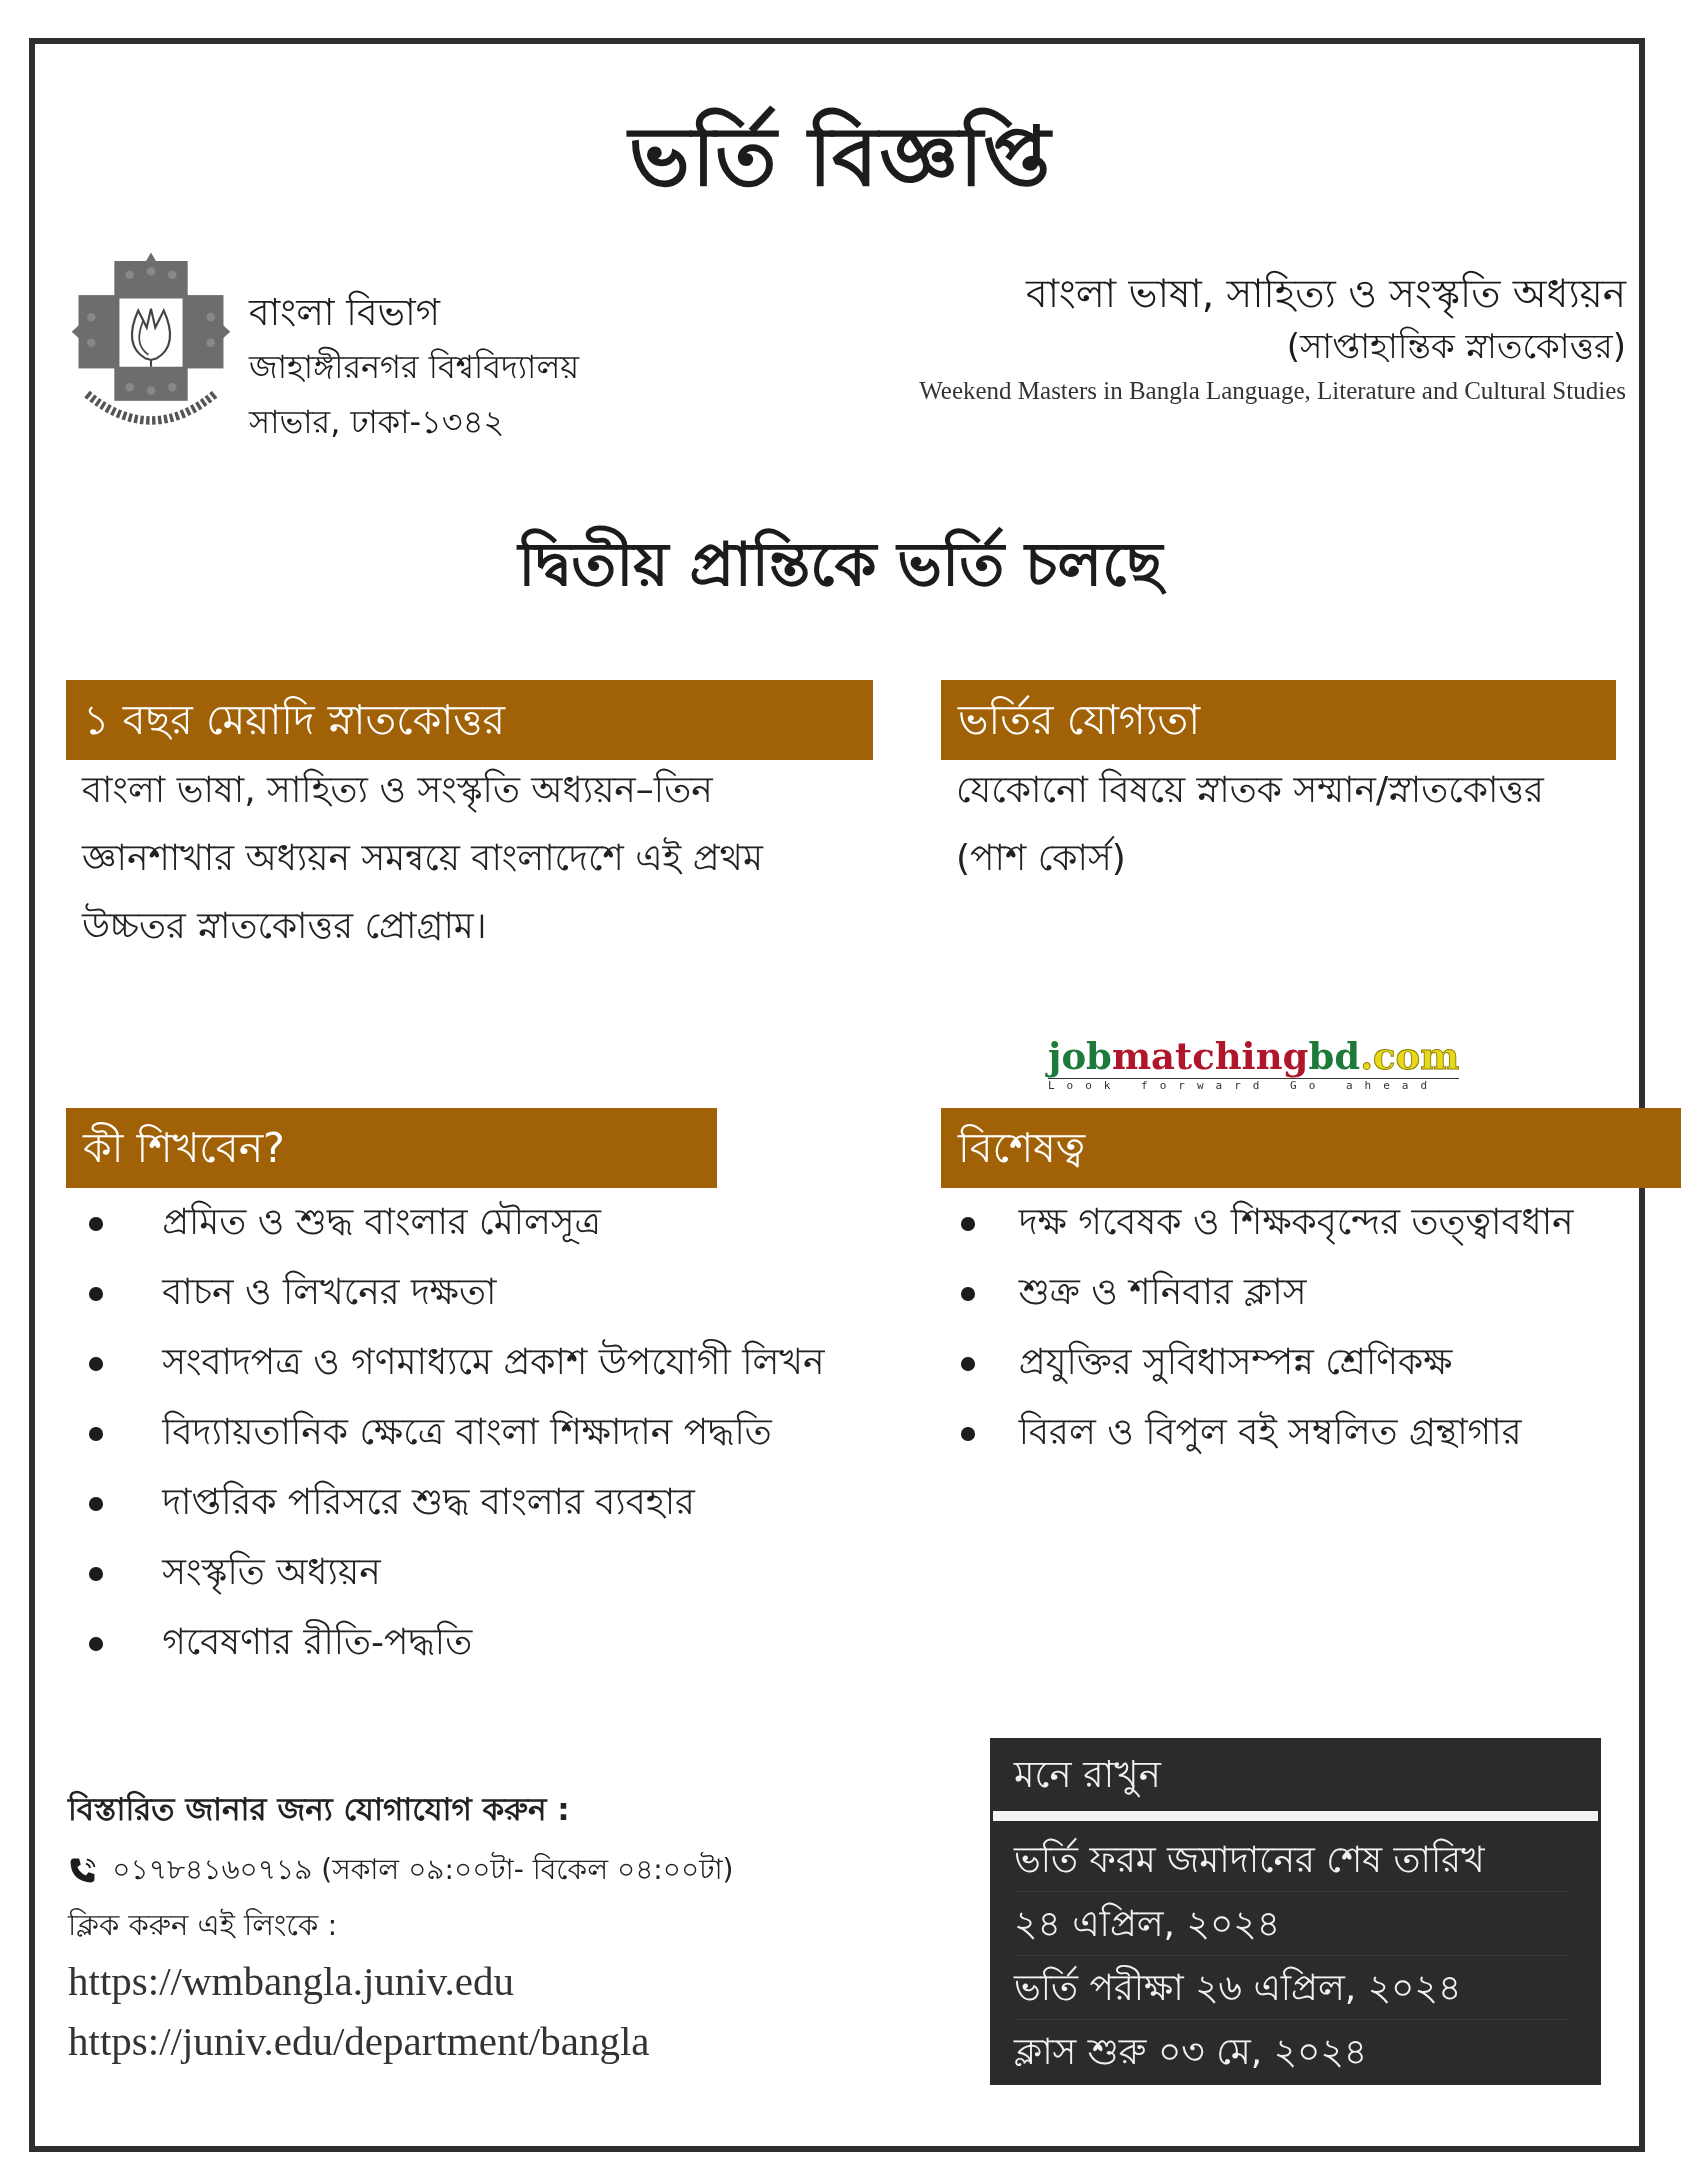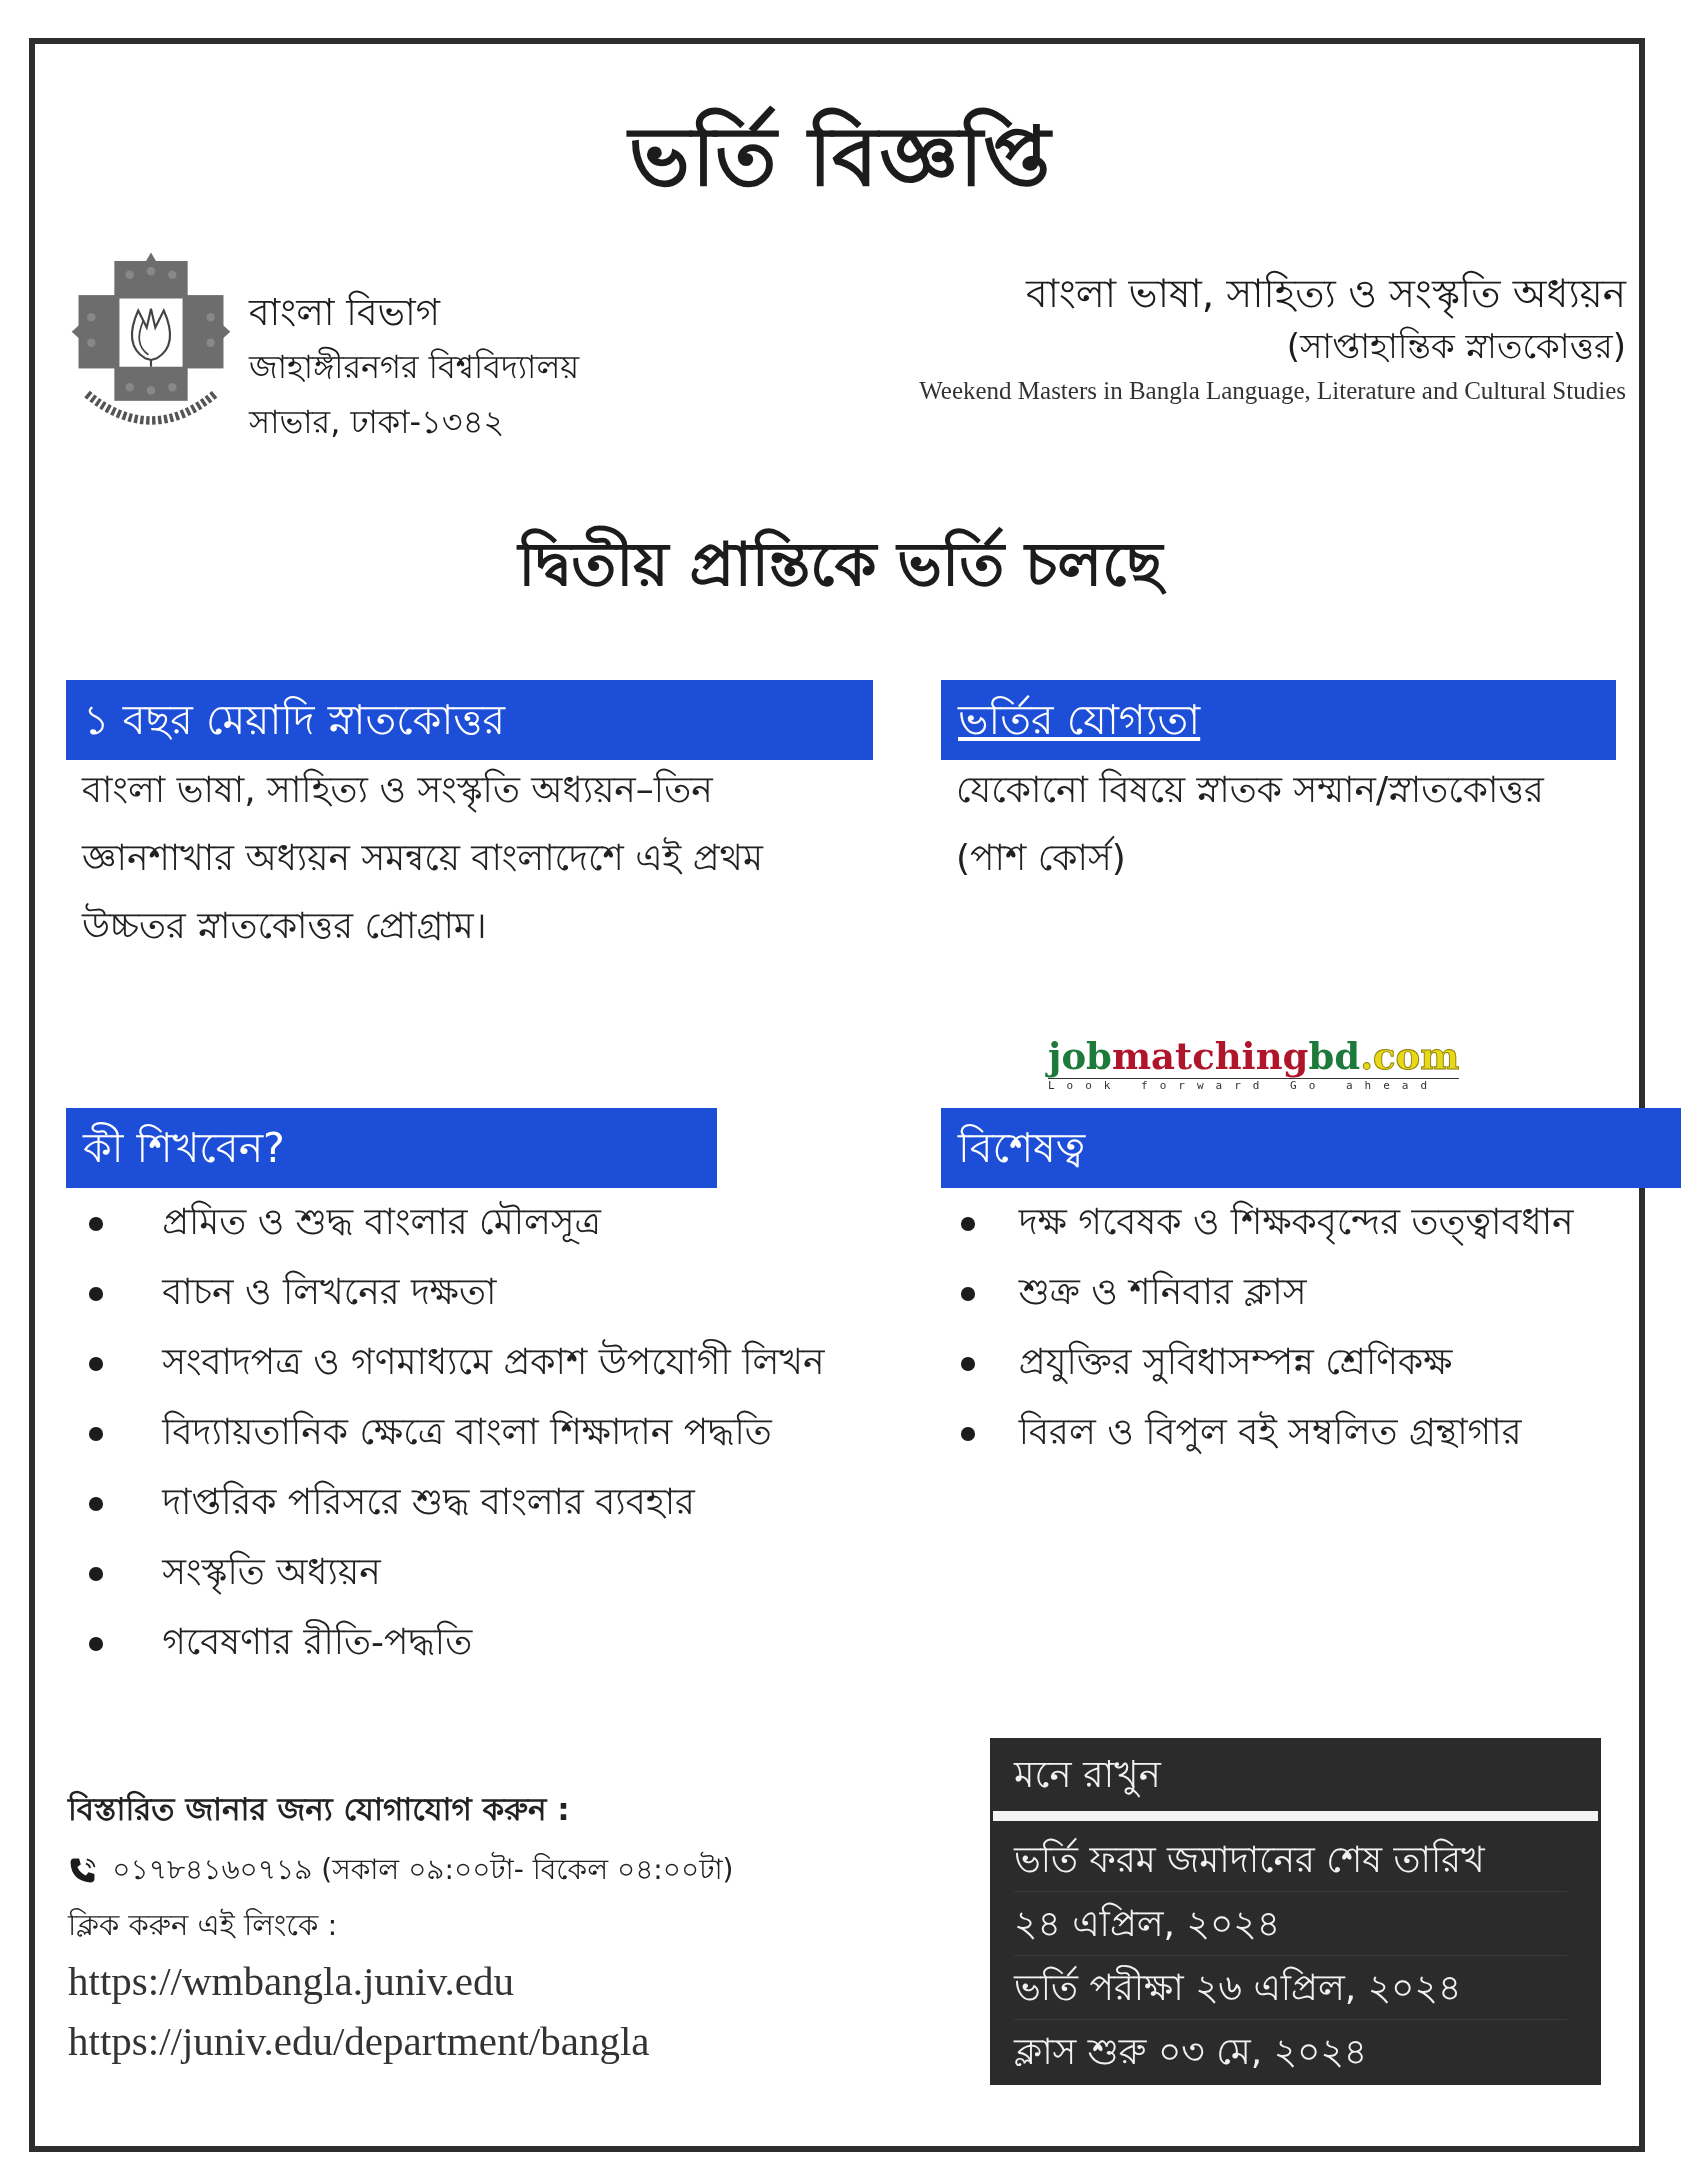--- a/index.html
+++ b/index.html
@@ -13,24 +13,24 @@
 
   .logo { left:70px; top:249px; width:162px; height:186px; }
   .dept { left:249px; top:285px; font-size:37px; line-height:55px; }
   .dept div:nth-child(2), .dept div:nth-child(3) { font-size:32px; }
 
   .prog { right:55px; top:266px; text-align:right; }
   .prog .l1 { font-size:39px; line-height:55px; }
   .prog .l2 { font-size:34px; line-height:51px; }
   .prog .l3 { font-family:"Liberation Serif", serif; font-size:25px; line-height:37px; color:#333; }
 
-  .bar { background:#1d4ed8; color:#ffffff; font-size:41px; height:80px; line-height:80px;
+  .bar { background:#a16207; color:#ffffff; font-size:41px; height:80px; line-height:80px;
          padding-left:17px; box-sizing:border-box; }
   .bar1 { left:66px; top:680px; width:807px; }
-  .bar2 { left:941px; top:680px; width:675px;text-decoration:underline; }
+  .bar2 { left:941px; top:680px; width:675px; }
   .bar3 { left:66px; top:1108px; width:651px; }
   .bar4 { left:941px; top:1108px; width:788px; }
 
   .para { font-size:36px; line-height:68px; color:#222; }
   .para1 { left:82px; top:756px; width:801px; }
   .para2 { left:956px; top:756px; width:664px; }
 
   .list { list-style:none; margin:0; padding:0; font-size:36px; color:#222; }
   .list li { display:flex; align-items:center; height:70px;gap:34px; }
   .list .dot { width:13.6px; height:13.6px; border-radius:50%; background:#1c1c1c; margin-right:25.6px; flex:0 0 13.6px; }

